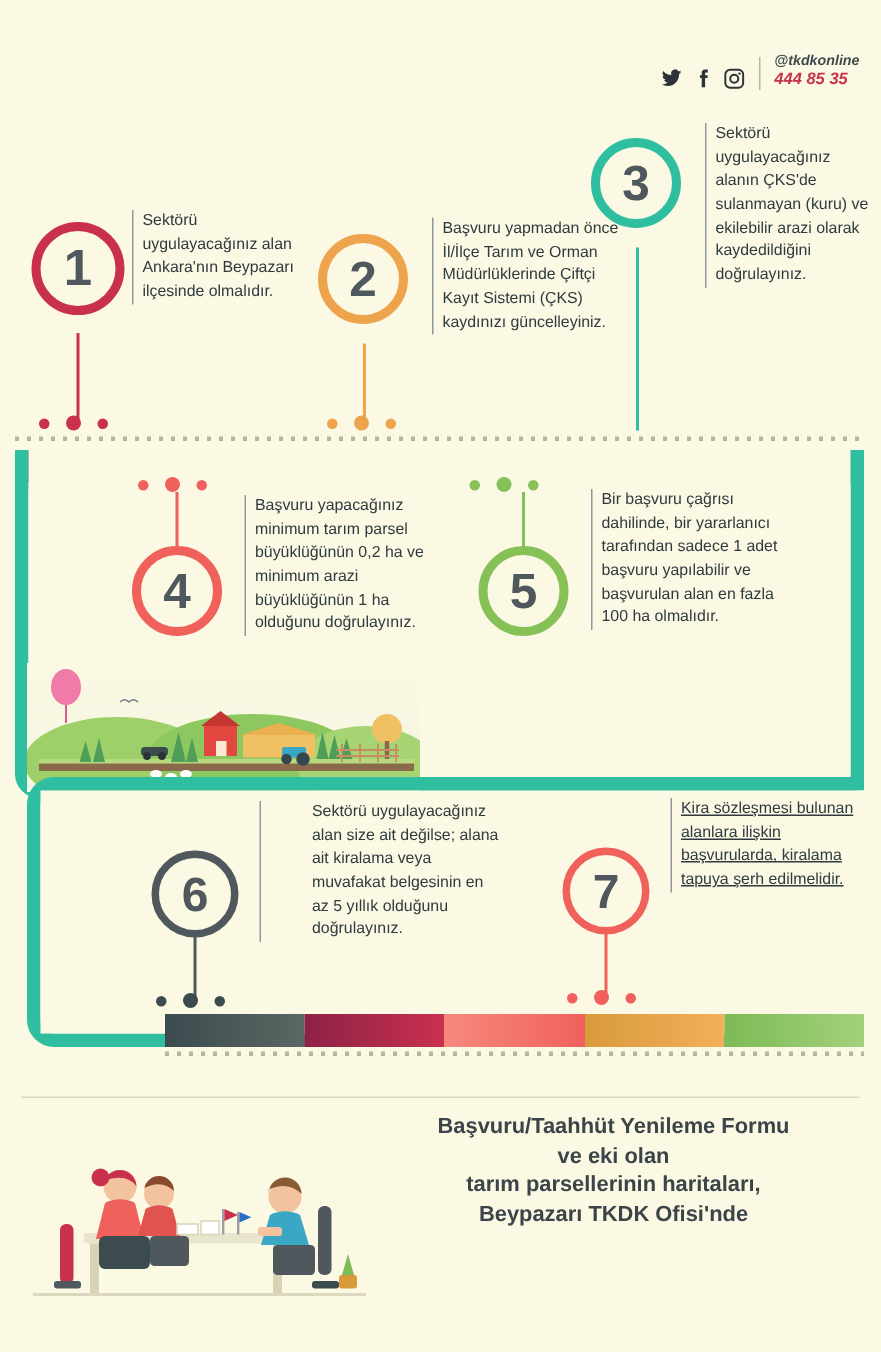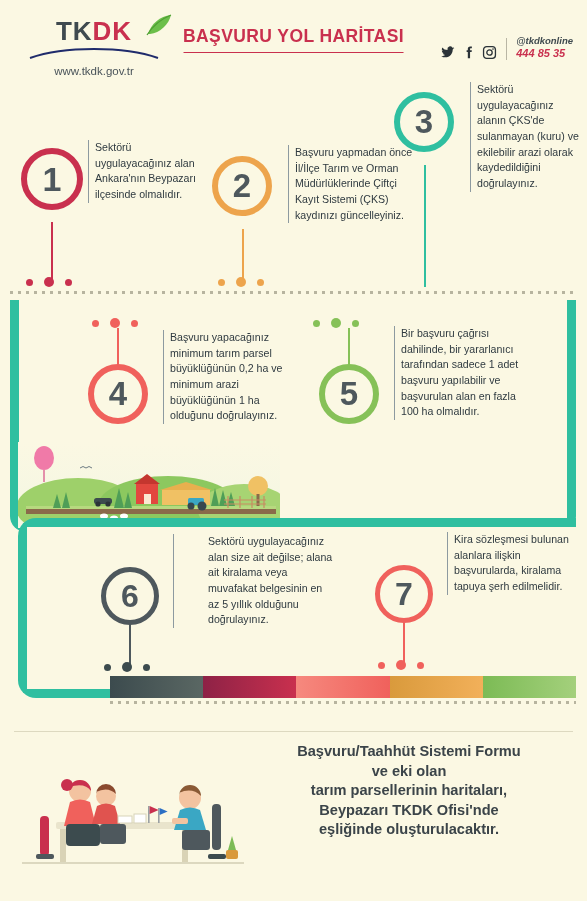--- a/index.html
+++ b/index.html
@@ -65,37 +65,21 @@
     font-size:14.6px;font-weight:bold;line-height:1.34;color:#3b4449;
   }
   .scene{position:absolute;}
   .hr-sep{position:absolute;left:14px;right:14px;top:731px;height:1px;background:#ddd9c0;}
 </style>
 </head>
 <body>
 
 <div id="root">
 
-  <div class="logo">
-    <div style="position:relative;display:inline-block;">
-      <div class="logo-word">
-        TK<span class="k2">DK</span>
-      </div>
-      <svg class="logo-leaf" width="30" height="22" viewBox="0 0 30 22">
-        <path d="M4 20 C7 10 16 2 27 1 C25 10 16 19 6 20 Z" fill="#6cbf4a"></path>
-        <path d="M3 21 C8 13 17 5 27 1" stroke="#4f9e33" stroke-width="1.2" fill="none"></path>
-      </svg>
-    </div>
-    <svg class="logo-arc" viewBox="0 0 130 14">
-      <path d="M1 12 C 35 0 95 0 129 12" stroke="#1f2b6b" stroke-width="2" fill="none"></path>
-    </svg>
-    <div class="logo-url">www.tkdk.gov.tr</div>
-  </div>
-
-  <div class="title">BAŞVURU YOL HARİTASI</div>
+
 
   <div class="social">
     <svg class="soc-ico" viewBox="0 0 24 24">
       <path fill="#2b3338" d="M23 4.9a8.5 8.5 0 0 1-2.4.7 4.2 4.2 0 0 0 1.8-2.3 8.4 8.4 0 0 1-2.6 1A4.2 4.2 0 0 0 12 7.2c0 .3 0 .6.1.9A11.9 11.9 0 0 1 3.5 3.8a4.2 4.2 0 0 0 1.3 5.6 4.1 4.1 0 0 1-1.9-.5v.1a4.2 4.2 0 0 0 3.4 4.1 4.2 4.2 0 0 1-1.9.1 4.2 4.2 0 0 0 3.9 2.9A8.4 8.4 0 0 1 2 17.8a11.9 11.9 0 0 0 6.4 1.9c7.7 0 11.9-6.4 11.9-11.9v-.5A8.5 8.5 0 0 0 23 4.9z"></path>
     </svg>
     <svg class="soc-ico" viewBox="0 0 24 24">
       <path fill="#2b3338" d="M14.5 8.2V6.5c0-.8.2-1.2 1.4-1.2h1.5V2.2h-2.5c-3 0-4 1.4-4 3.9v2.1H9v3.1h1.9V21h3.6v-9.7h2.5l.3-3.1z"></path>
     </svg>
     <svg class="soc-ico" viewBox="0 0 24 24">
       <rect x="2.5" y="2.5" width="19" height="19" rx="5" ry="5" fill="none" stroke="#2b3338" stroke-width="2.1"></rect>
@@ -269,21 +253,21 @@
   <div class="step">
     <div class="circle" style="left:375px;top:565px;width:58px;height:58px;border:5px solid #f0615c;font-size:32px;">
       <span>7</span>
     </div>
     <div class="stem" style="left:403px;top:622px;height:42px;background:#f0615c;"></div>
     <div class="dotrow" style="left:378px;top:660px;">
       <i class="dot" style="width:7px;height:7px;background:#f0615c;"></i>
       <i class="dot" style="width:10px;height:10px;background:#f0615c;"></i>
       <i class="dot" style="width:7px;height:7px;background:#f0615c;"></i>
     </div>
-    <div class="stxt" style="left:447px;top:532px;width:120px;">Kira sözleşmesi bulunan alanlara ilişkin başvurularda, kiralama tapuya şerh edilmelidir.</div>
+    <div class="stxt" style="left:447px;top:532px;width:120px;text-decoration:underline;">Kira sözleşmesi bulunan alanlara ilişkin başvurularda, kiralama tapuya şerh edilmelidir.</div>
   </div>
 
   <div class="bar" style="left:110px;width:466px;top:676px;">
     <span style="background:linear-gradient(90deg,#3c4b4e,#5a6763);"></span>
     <span style="background:linear-gradient(90deg,#8e2246,#c9304e);"></span>
     <span style="background:linear-gradient(90deg,#f6897e,#f0615c);"></span>
     <span style="background:linear-gradient(90deg,#d99a3c,#f2b05a);"></span>
     <span style="background:linear-gradient(90deg,#7cbb55,#a4d07c);"></span>
   </div>
   <div class="dashline" style="left:110px;width:466px;top:701px;"></div>
@@ -329,20 +313,19 @@
     <rect x="150" y="60" width="16" height="6" rx="2" fill="#f3c3a0"></rect>
 
     <rect x="190" y="46" width="9" height="46" rx="4" fill="#4e585d"></rect>
     <rect x="186" y="96" width="18" height="5" rx="2" fill="#3c4b4e"></rect>
 
     <path d="M206 92 l4 -14 l4 14 z" fill="#7cbb55"></path>
     <rect x="204" y="92" width="12" height="9" rx="2" fill="#d99a3c"></rect>
   </svg>
 
   <div class="footer-text">
-    <div>Başvuru/Taahhüt Sistemi Formu</div>
+    <div>Başvuru/Taahhüt Yenileme Formu</div>
     <div>ve eki olan</div>
     <div>tarım parsellerinin haritaları,</div>
     <div>Beypazarı TKDK Ofisi'nde</div>
-    <div>eşliğinde oluşturulacaktır.</div>
   </div>
 
 </div>
 
 </body></html>

